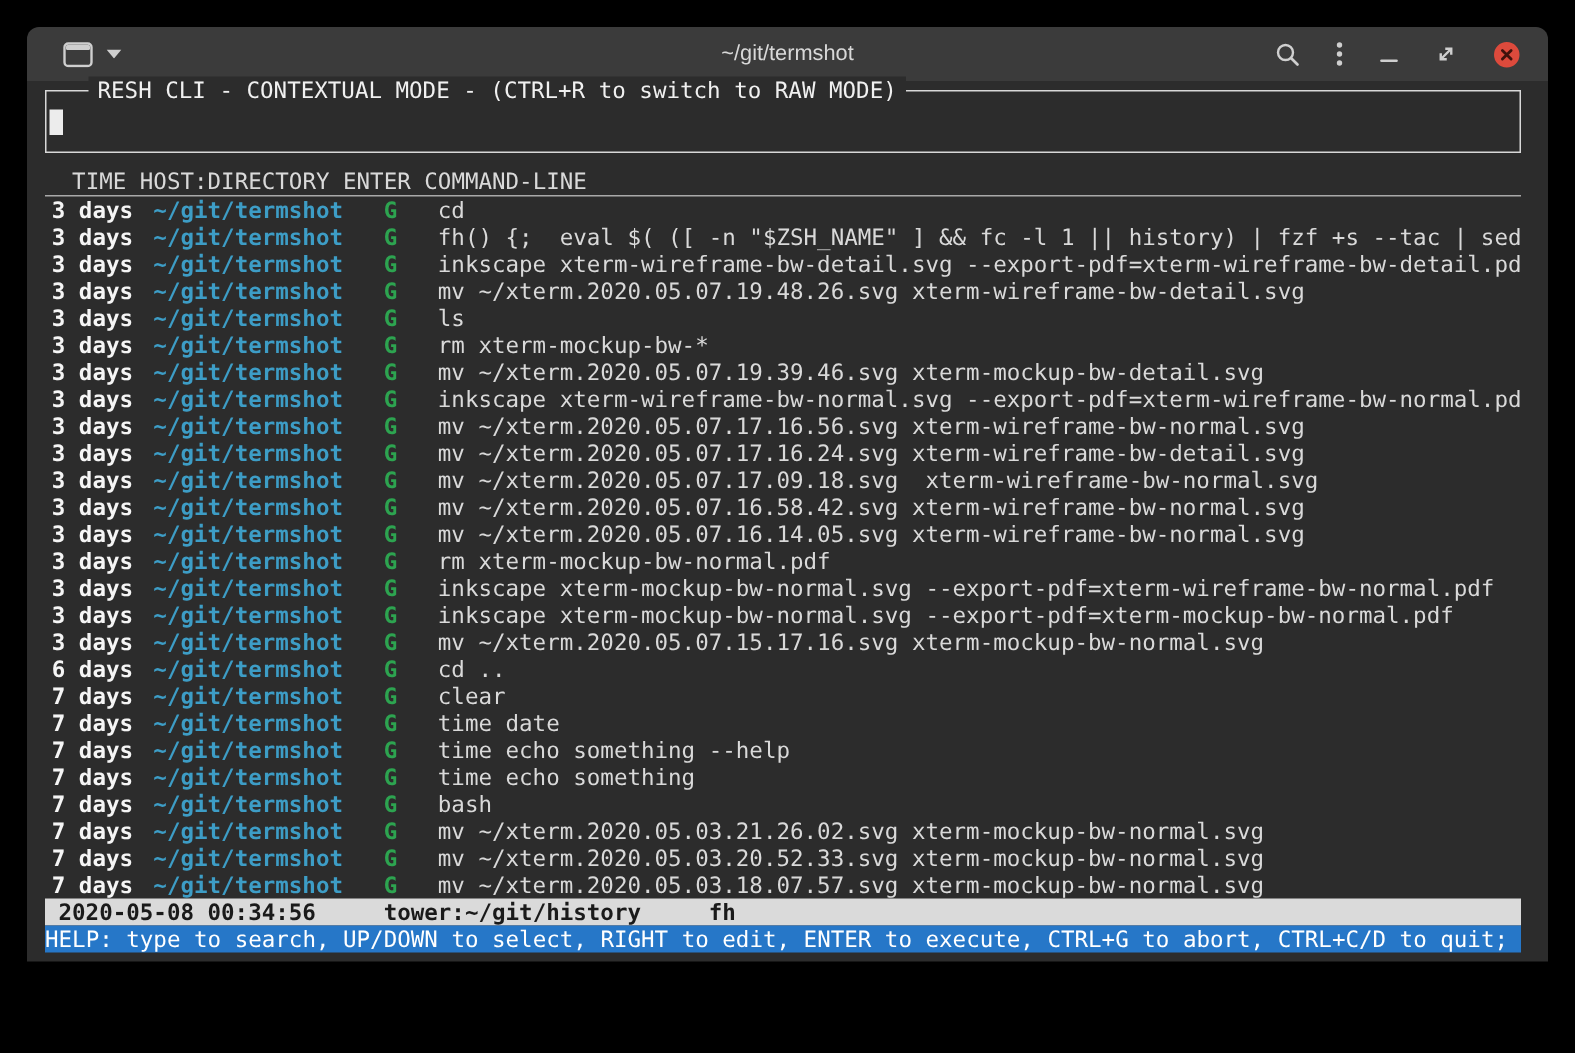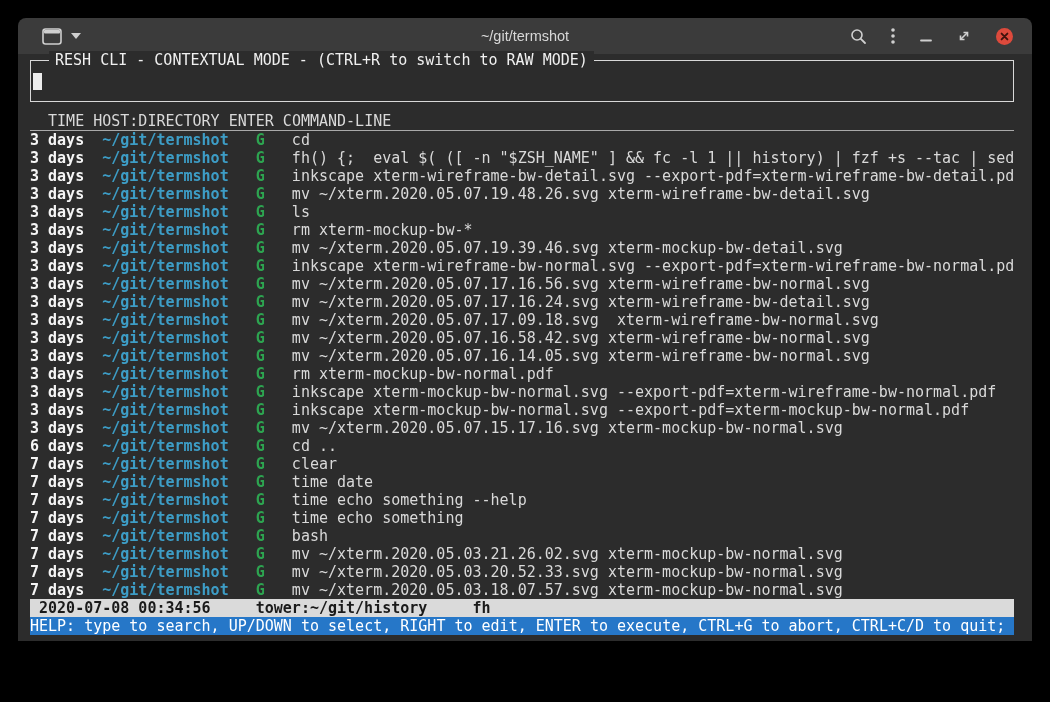--- a/index.html
+++ b/index.html
@@ -13,30 +13,30 @@
   .tb-title { position:absolute; left:0; right:0; text-align:center; font-size:14.5px; color:#d8d8d8; pointer-events:none; }
   .tb-left  { display:flex; align-items:center; gap:10px; padding-left:24px; z-index:1; }
   .tb-right { margin-left:auto; display:flex; align-items:center; gap:23px; padding-right:18px; z-index:1; }
   .tb-btn { background:none; border:none; padding:0; display:flex; align-items:center; gap:9px; cursor:pointer; }
   .icn { display:flex; align-items:center; }
 
   .terminal { background:var(--terminal-bg,#2c2c2c); padding:6px 18px 6px 12px;
               font-size:15px; line-height:18px; color:var(--text,#d9d9d9); }
 
   .resh-box { position:relative; border:1px solid var(--box-border,#d8d8d8); height:42px; }
-  .box-label { position:absolute; top:-10px; left:18px; background:var(--terminal-bg,#2c2c2c);
+  .box-label { position:absolute; top:-10px; left:28px; background:var(--terminal-bg,#2c2c2c);
                padding:0 6px; color:#f0f0f0; white-space:pre; }
   .cursor-block { position:absolute; left:2px; top:12px; width:9px; height:17px; background:#ececec; }
 
   .table-header { margin-top:10px; height:19px; white-space:pre; overflow:hidden;
                   border-bottom:1px solid #a9a9a9; color:var(--text,#d9d9d9); }
 
   .rows { }
   .row { height:18px; white-space:nowrap; overflow:hidden; }
-  .c-time { display:inline-block; width:7ch;  font-weight:bold; color:var(--text-bright,#f5f5f5); }
+  .c-time { display:inline-block; width:7ch;  font-weight:bold; color:var(--text-bright,#f5f5f5);text-align:center; }
   .c-dir  { display:inline-block; width:16ch; font-weight:bold; color:var(--dir-blue,#3d9dc6); }
   .c-flag { display:inline-block; width:3ch;  font-weight:bold; color:var(--flag-green,#2da450); }
   .c-cmd  { white-space:pre; color:var(--text,#d9d9d9); }
   .row.selected { background:var(--selection-bg,#e8e8e6); }
   .row.selected .c-time, .row.selected .c-dir, .row.selected .c-flag, .row.selected .c-cmd {
     color:var(--selection-fg,#1a1a1a); }
 
   .status-bar { height:18px; background:var(--statusbar-bg,#dadada); color:var(--statusbar-fg,#1a1a1a);
                 font-weight:bold; white-space:nowrap; overflow:hidden; }
   .status-bar span { white-space:pre; }
@@ -279,21 +279,21 @@
   </div>
         <div class="row">
     <span class="c-time">7 days</span>
     <span class="c-dir">~/git/termshot</span>
     <span class="c-flag">G</span>
     <span class="c-cmd">mv ~/xterm.2020.05.03.18.07.57.svg xterm-mockup-bw-normal.svg</span>
   </div>
       </div>
 
     <div class="status-bar">
-      <span class="sb-dt">2020-07-08 00:34:56</span>
+      <span class="sb-dt">2020-05-08 00:34:56</span>
       <span class="sb-host">tower:~/git/history</span>
       <span class="sb-cmd">fh</span>
     </div>
 
     <div class="help-bar">HELP: type to search, UP/DOWN to select, RIGHT to edit, ENTER to execute, CTRL+G to abort, CTRL+C/D to quit;</div>
 
   </div>
 </div>
 
 </body></html>

